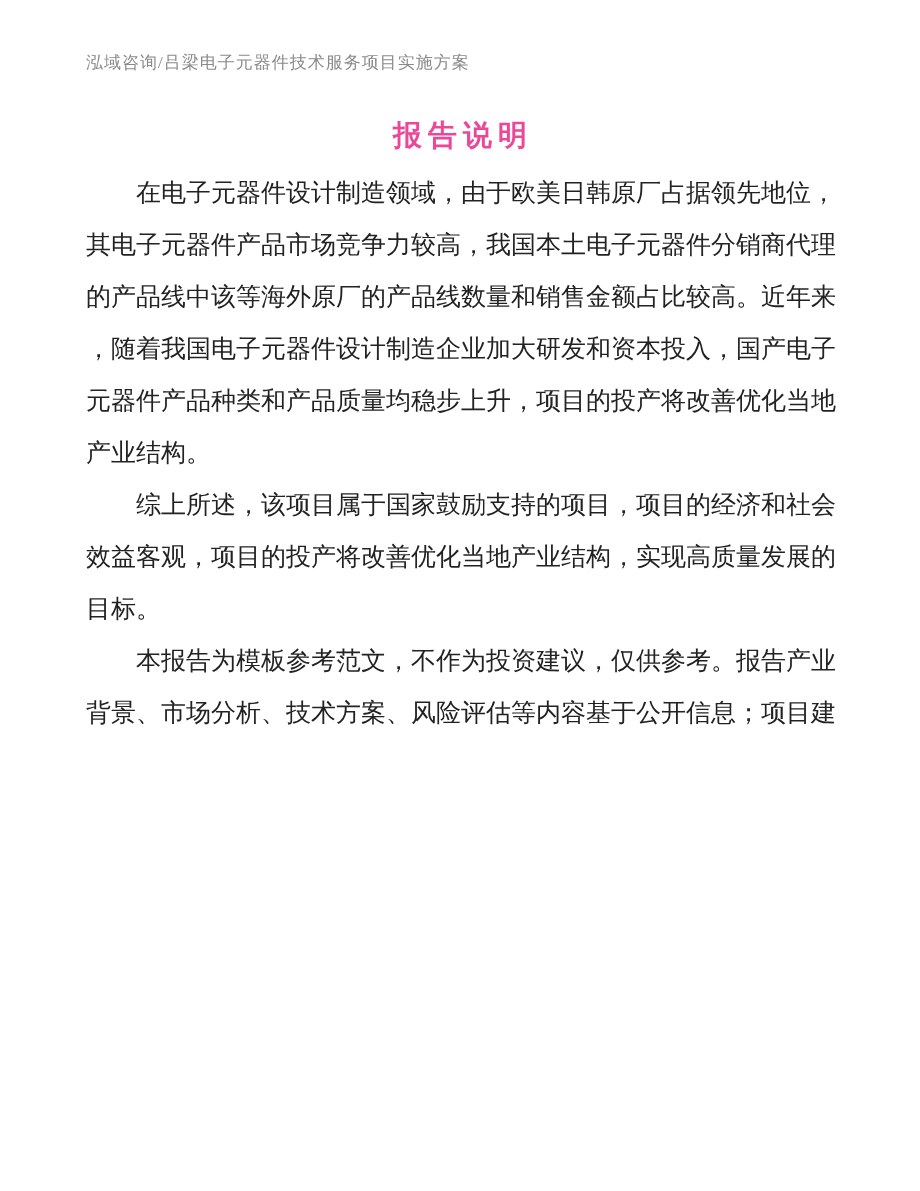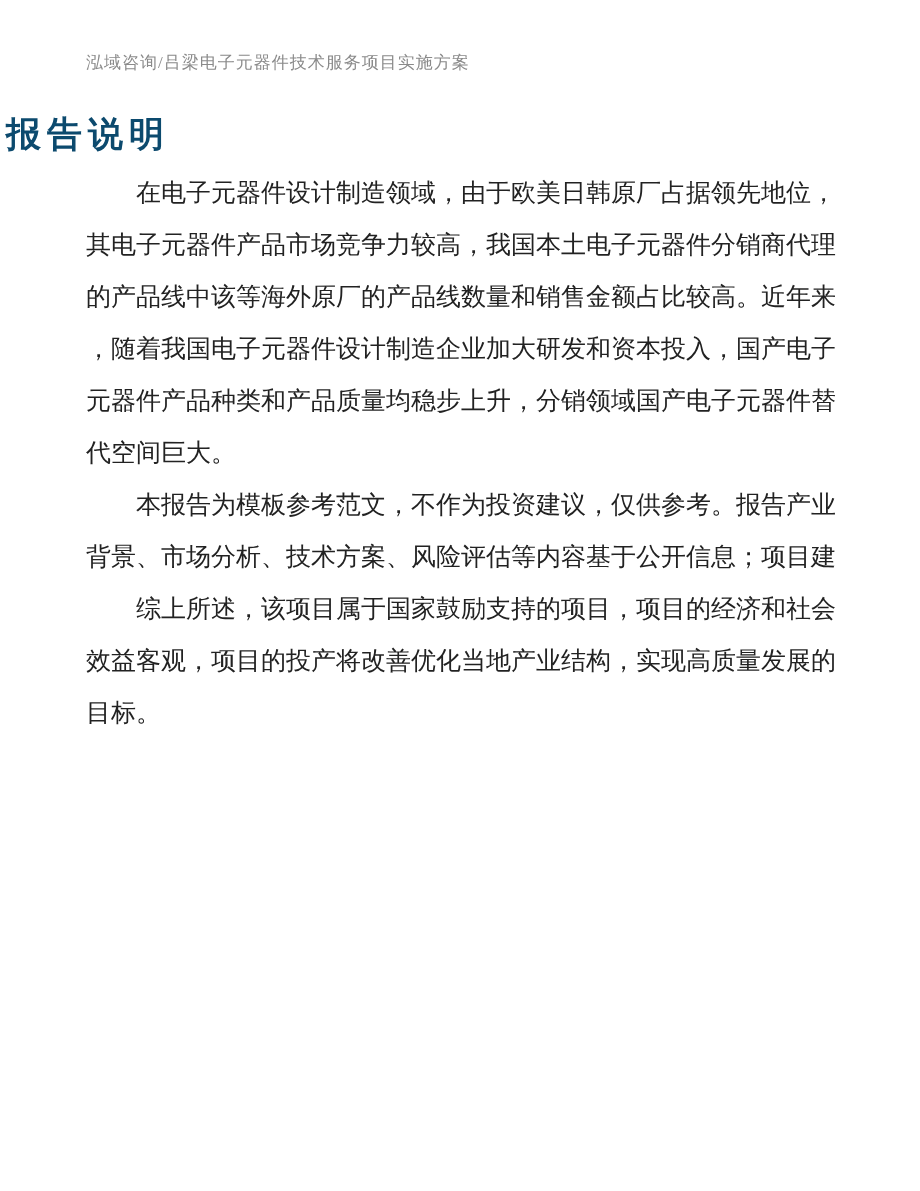--- a/index.html
+++ b/index.html
@@ -27,24 +27,25 @@
     color: #8a8a8a;
     letter-spacing: 1px;
     white-space: nowrap;
   }
 
   .doc-title {
     position: absolute;
     left: 0;
     top: 114px;
     width: 100%;
-    font-size: 35px;
+    text-align: center;
+    font-size: 29px;
     line-height: 42px;
     font-weight: bold;
-    color: #0c4a6e;
+    color: #ec4899;
     letter-spacing: 6px;
     text-indent: 6px; 
   }
 
   .doc-body {
     position: absolute;
     left: 86px;
     top: 167px;
     width: 750px;
     color: #222222;
@@ -63,18 +64,18 @@
 </head>
 <body>
 
 <div class="page">
 
   <div class="page-header">泓域咨询/吕梁电子元器件技术服务项目实施方案</div>
 
   <h1 class="doc-title">报告说明</h1>
 
   <div class="doc-body">
-    <p>在电子元器件设计制造领域，由于欧美日韩原厂占据领先地位，其电子元器件产品市场竞争力较高，我国本土电子元器件分销商代理的产品线中该等海外原厂的产品线数量和销售金额占比较高。近年来，随着我国电子元器件设计制造企业加大研发和资本投入，国产电子元器件产品种类和产品质量均稳步上升，分销领域国产电子元器件替代空间巨大。</p>
+    <p>在电子元器件设计制造领域，由于欧美日韩原厂占据领先地位，其电子元器件产品市场竞争力较高，我国本土电子元器件分销商代理的产品线中该等海外原厂的产品线数量和销售金额占比较高。近年来，随着我国电子元器件设计制造企业加大研发和资本投入，国产电子元器件产品种类和产品质量均稳步上升，项目的投产将改善优化当地产业结构。</p>
+    <p>综上所述，该项目属于国家鼓励支持的项目，项目的经济和社会效益客观，项目的投产将改善优化当地产业结构，实现高质量发展的目标。</p>
     <p>本报告为模板参考范文，不作为投资建议，仅供参考。报告产业背景、市场分析、技术方案、风险评估等内容基于公开信息；项目建</p>
-    <p>综上所述，该项目属于国家鼓励支持的项目，项目的经济和社会效益客观，项目的投产将改善优化当地产业结构，实现高质量发展的目标。</p>
   </div>
 
 </div>
 
 </body></html>

